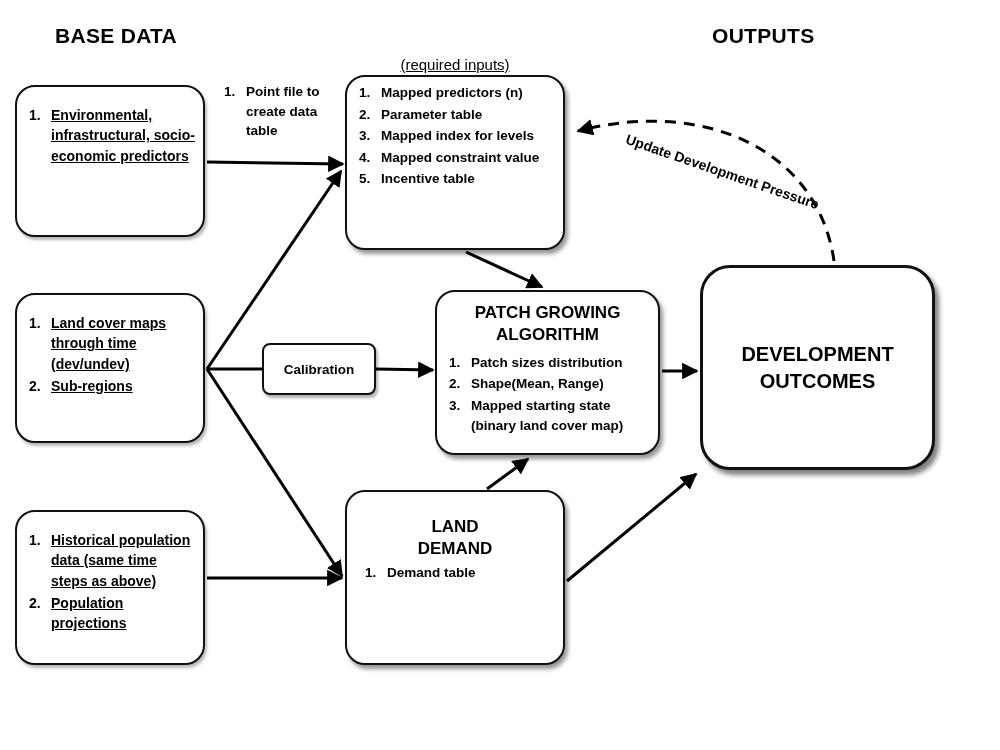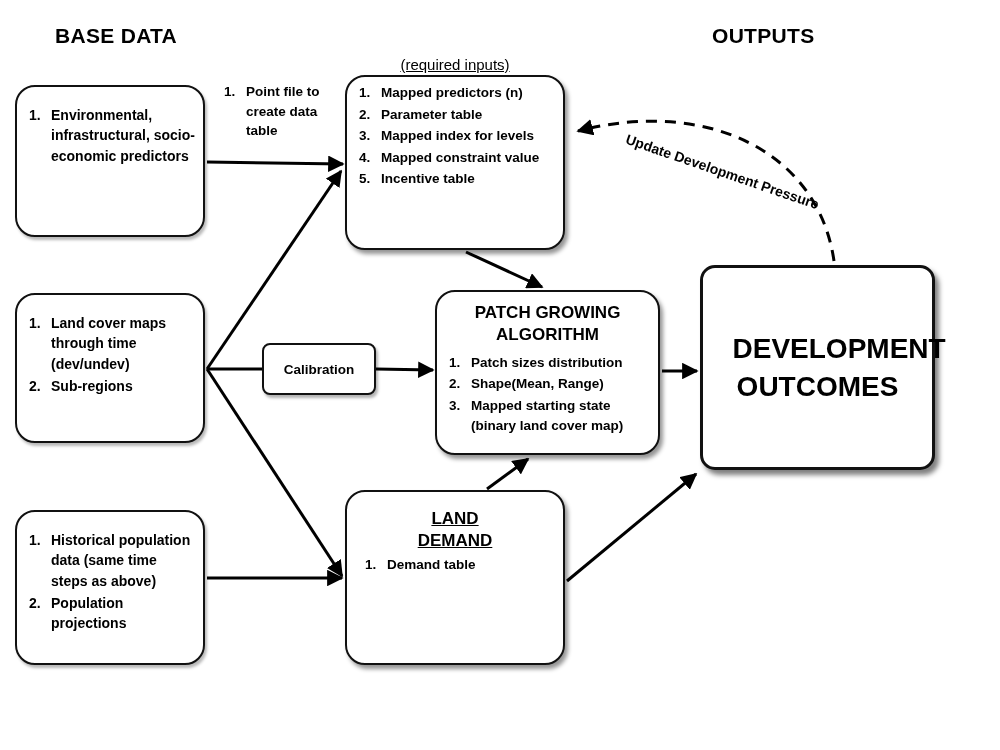--- a/index.html
+++ b/index.html
@@ -6,42 +6,42 @@
   .canvas{
     position:relative;width:1000px;height:750px;background:#ffffff;
     font-family:"Liberation Sans",sans-serif;color:#000;overflow:hidden;
   }
   .hdr{position:absolute;font-weight:bold;font-size:21px;letter-spacing:.3px;}
   .hdr-note{position:absolute;font-size:15px;font-weight:normal;text-decoration:underline;}
   .box{
     position:absolute;border:2.5px solid #111;border-radius:20px;background:#fff;
     box-sizing:border-box;
   }
-  .shadow-sm{box-shadow:2px 3px 3px rgba(0,0,0,0.28);}
+  .shadow-sm{box-shadow:2px 3px 3px rgba(0,0,0,0.28);text-decoration:underline;}
   .shadow-md{box-shadow:3px 4px 4px rgba(0,0,0,0.42);}
   .box-title{
     font-weight:bold;text-align:center;font-size:17px;line-height:1.32;
     margin:10px 6px 2px 6px;
   }
   .pre-line{white-space:pre-line;}
   ol.items{list-style:none;counter-reset:n;margin:6px 0 0 0;padding:0 8px 0 12px;}
   ol.items li{
     counter-increment:n;position:relative;padding-left:22px;
     font-weight:bold;font-size:13.5px;line-height:1.45;margin-bottom:2px;
   }
   ol.items li::before{content:counter(n) ".";position:absolute;left:0;font-weight:bold;}
   ol.items.lg li{font-size:14px;}
   .calibration{
     position:absolute;border:2.5px solid #111;border-radius:8px;background:#fff;
     box-sizing:border-box;display:flex;align-items:center;justify-content:center;
     font-weight:bold;font-size:13.5px;box-shadow:2px 3px 3px rgba(0,0,0,0.3);
   }
   .outcomes{
-    border-radius:15px;border-width:3px;display:flex;align-items:center;justify-content:center;
-    text-align:center;font-weight:bold;font-size:28px;line-height:1.35;
+    border-radius:30px;border-width:3px;display:flex;align-items:center;justify-content:center;
+    text-align:center;font-weight:bold;font-size:20px;line-height:1.35;
     box-shadow:4px 5px 5px rgba(0,0,0,0.5);
   }
   .note{position:absolute;}
   .feedback-label{
     position:absolute;left:629px;top:131px;font-weight:bold;font-size:14px;
     transform:rotate(19deg);transform-origin:0 0;white-space:nowrap;
   }
   svg.arrows{position:absolute;left:0;top:0;pointer-events:none;}
 </style>
 </head>
@@ -113,21 +113,21 @@
   <div class="box shadow-md" style="left:435px;top:290px;width:225px;height:165px;">
     <div class="box-title">PATCH GROWING ALGORITHM</div>
     <ol class="items">
       <li>Patch sizes distribution</li>
       <li>Shape(Mean, Range)</li>
       <li>Mapped starting state (binary land cover map)</li>
     </ol>
   </div>
 
   <div class="box shadow-md" style="left:345px;top:490px;width:220px;height:175px;">
-    <div class="box-title pre-line" style="margin-top:16px;text-decoration:underline;">LAND
+    <div class="box-title pre-line" style="margin-top:24px;">LAND
 DEMAND</div>
     <ol class="items" style="padding-left:18px;margin-top:0;">
       <li>Demand table</li>
     </ol>
   </div>
 
   <div class="calibration" style="left:262px;top:343px;width:114px;height:52px;">
     <span>Calibration</span>
   </div>
 

